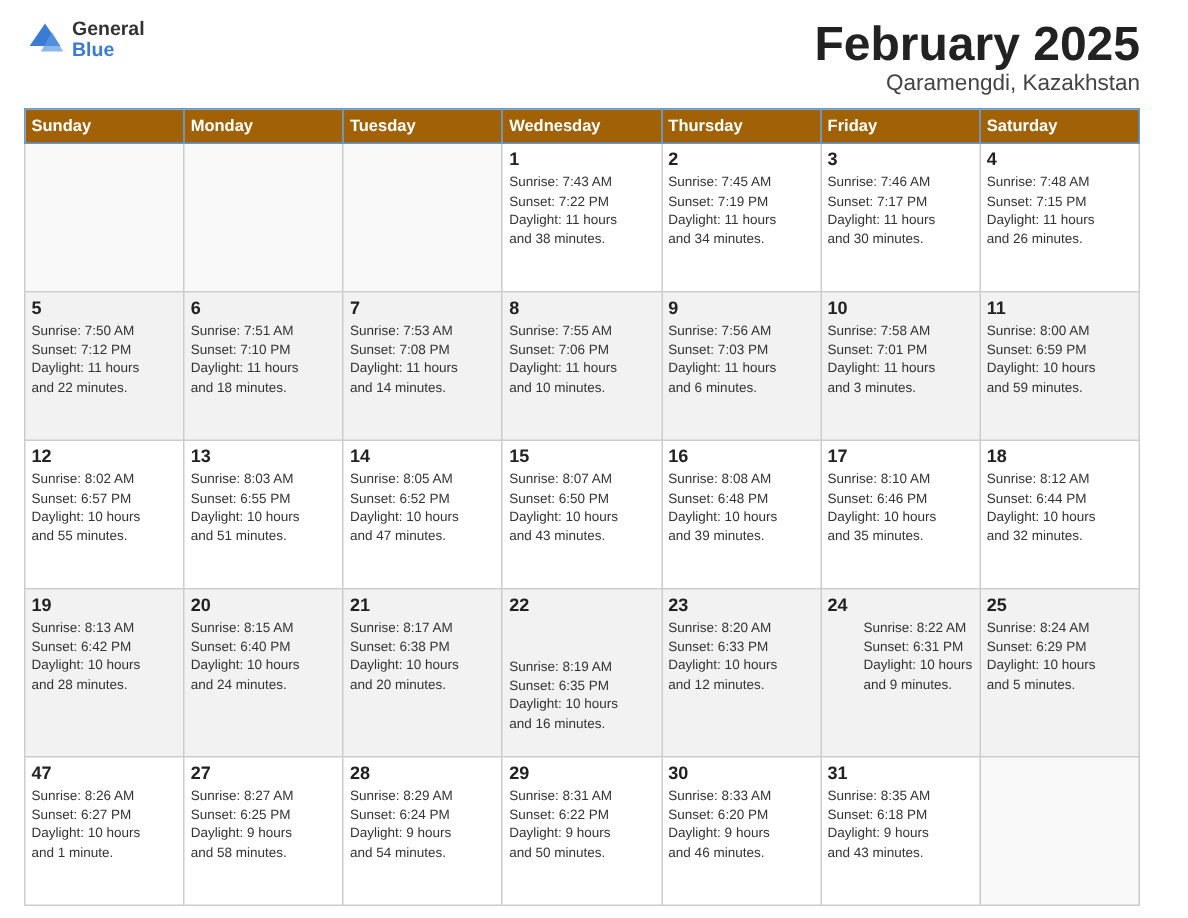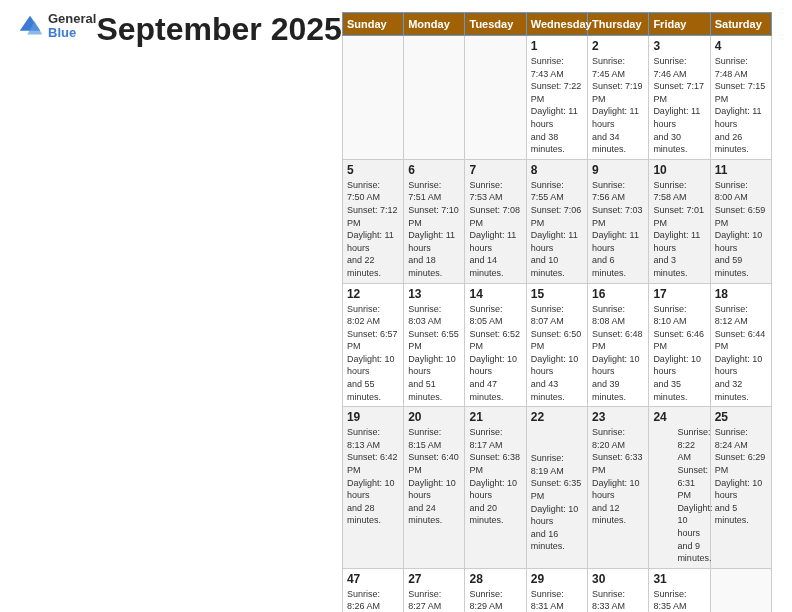--- a/index.html
+++ b/index.html
@@ -6,23 +6,23 @@
     body {
       font-family: Arial, sans-serif;
       background: #fff;
       width: 792px;
       height: 612px;
       overflow: hidden;
     }
     .page {
       width: 792px;
       height: 612px;
-      padding: 12px 20px 8px 16px;
+      padding: 12px 32px 8px 16px;
       display: flex;
-      flex-direction: row;
+      flex-direction: column;
     }
     .header {
       display: flex;
       justify-content: space-between;
       align-items: flex-start;
       margin-bottom: 8px;
     }
     .logo {
       display: flex;
       align-items: center;
@@ -112,21 +112,22 @@
       <svg class="logo-icon" viewBox="0 0 30 30">
         <polygon points="15,4 26,20 4,20" fill="#3a7bd5"></polygon>
         <polygon points="20,10 28,24 12,24" fill="#5a9ae0" opacity="0.7"></polygon>
       </svg>
       <div class="logo-text">
         <span class="logo-general">General</span>
         <span class="logo-blue">Blue</span>
       </div>
     </div>
     <div class="title-block">
-      <div class="month-title">September 2025</div>
+      <div class="month-title">February 2025</div>
+      <div class="subtitle">Qaramengdi, Kazakhstan</div>
     </div>
   </div>
 
   <table class="calendar">
     <thead>
       <tr>
         <th>Sunday</th>
         <th>Monday</th>
         <th>Tuesday</th>
         <th>Wednesday</th>

